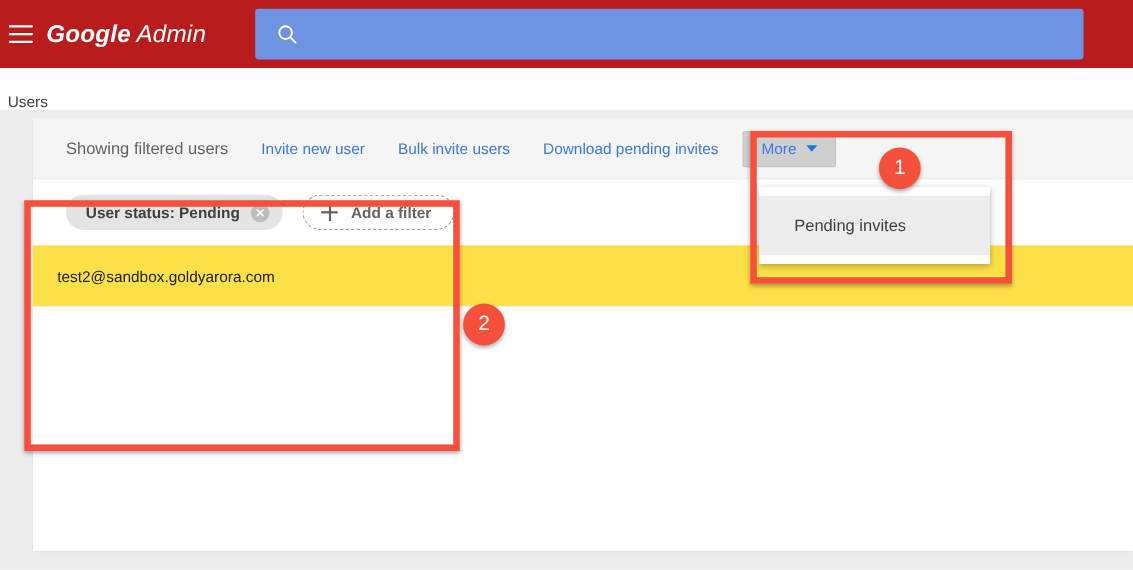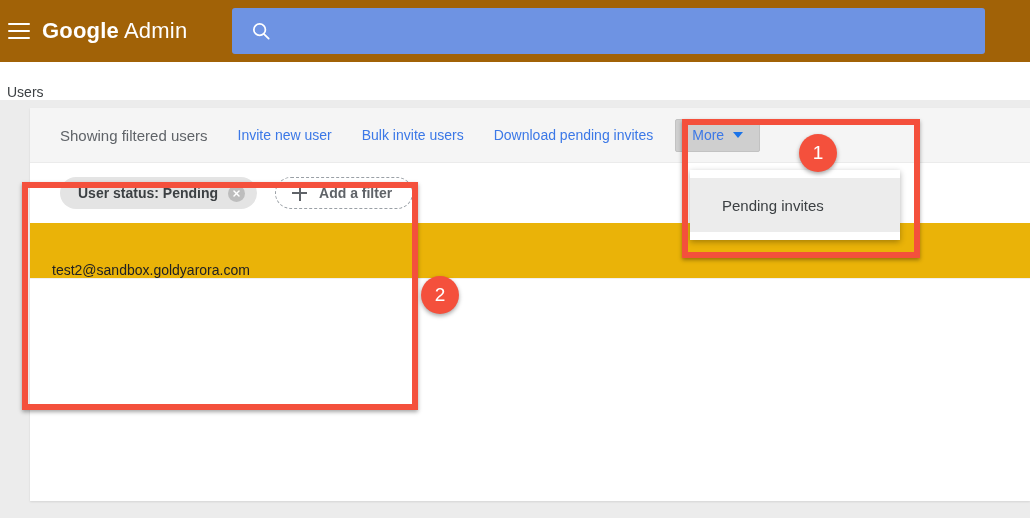--- a/index.html
+++ b/index.html
@@ -17,23 +17,24 @@
     position: relative;
     -webkit-font-smoothing: antialiased;
   }
 
   
   .appbar {
     position: absolute;
     left: 0; top: 0;
     width: 1030px;
     height: 62px;
-    background: #a16207;
-    display: flex;
-    align-items: center;
+    background: #b91c1c;
+    display: flex;
+    align-items: center;
+    font-style: italic;
   }
 
   .hamburger {
     width: 22px;
     height: 16px;
     margin-left: 8px;
     margin-right: 12px;
     display: flex;
     flex-direction: column;
     justify-content: space-between;
@@ -231,23 +232,23 @@
     display: flex;
     align-items: center;
   }
   .col-head {
     font-size: 13px;
     color: #5f6368;
     margin-left: 22px;
   }
   .table-row {
     height: 56px;
-    background: #eab308;
-    display: flex;
-    align-items: flex-end;
+    background: #fde047;
+    display: flex;
+    align-items: center;
     border-bottom: 1px solid #f1f1f1;
     cursor: pointer;
   }
   .cell-email {
     font-size: 14px;
     color: #202124;
     margin-left: 22px;
   }
 
   

